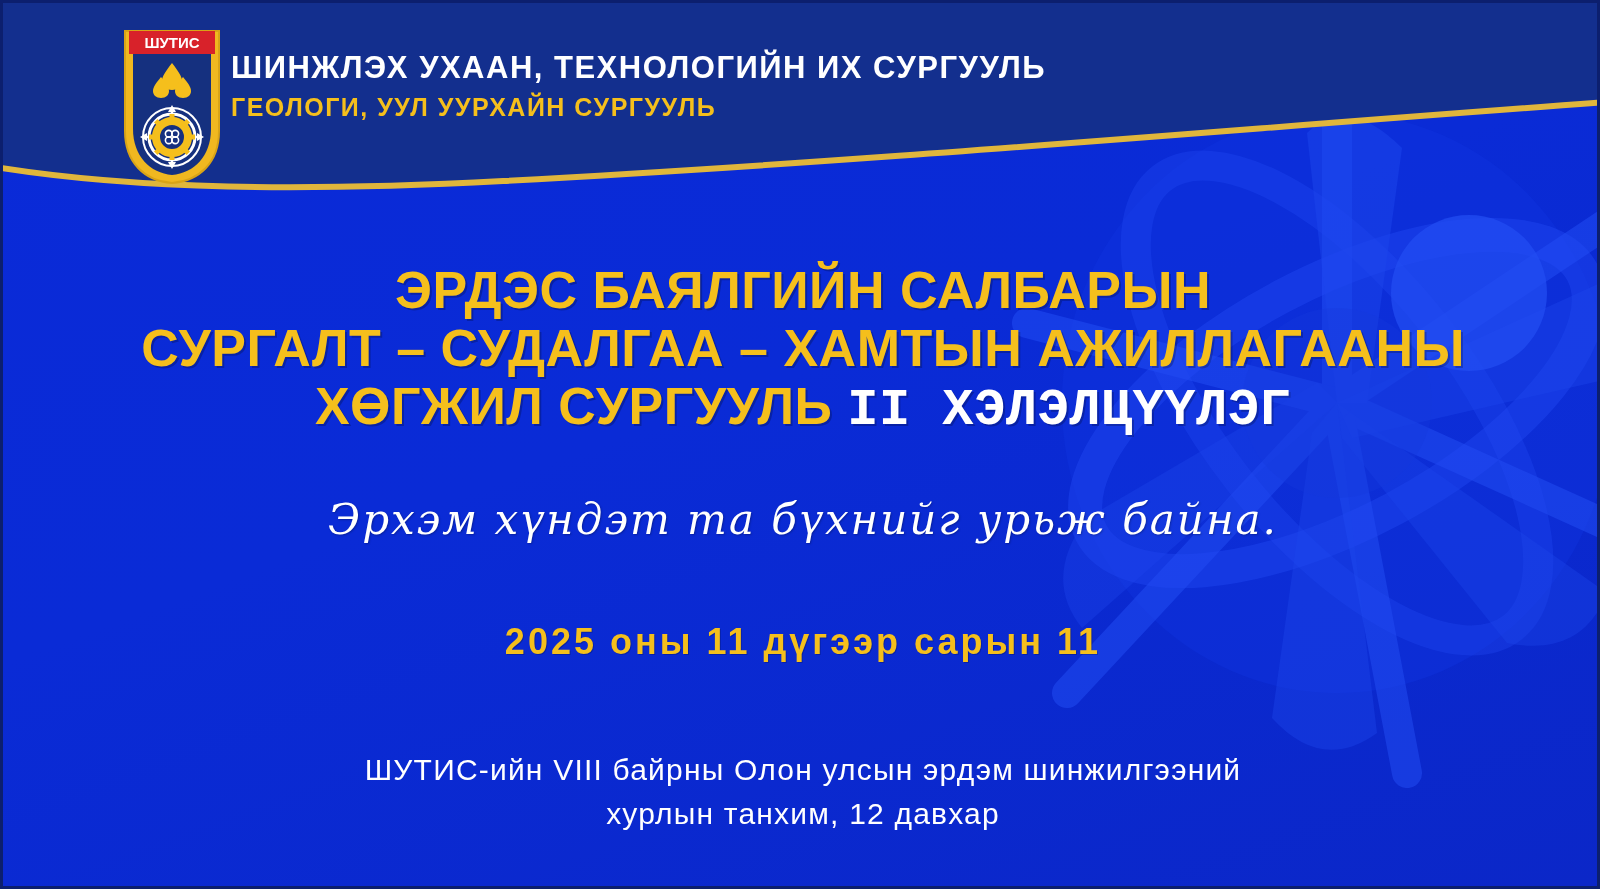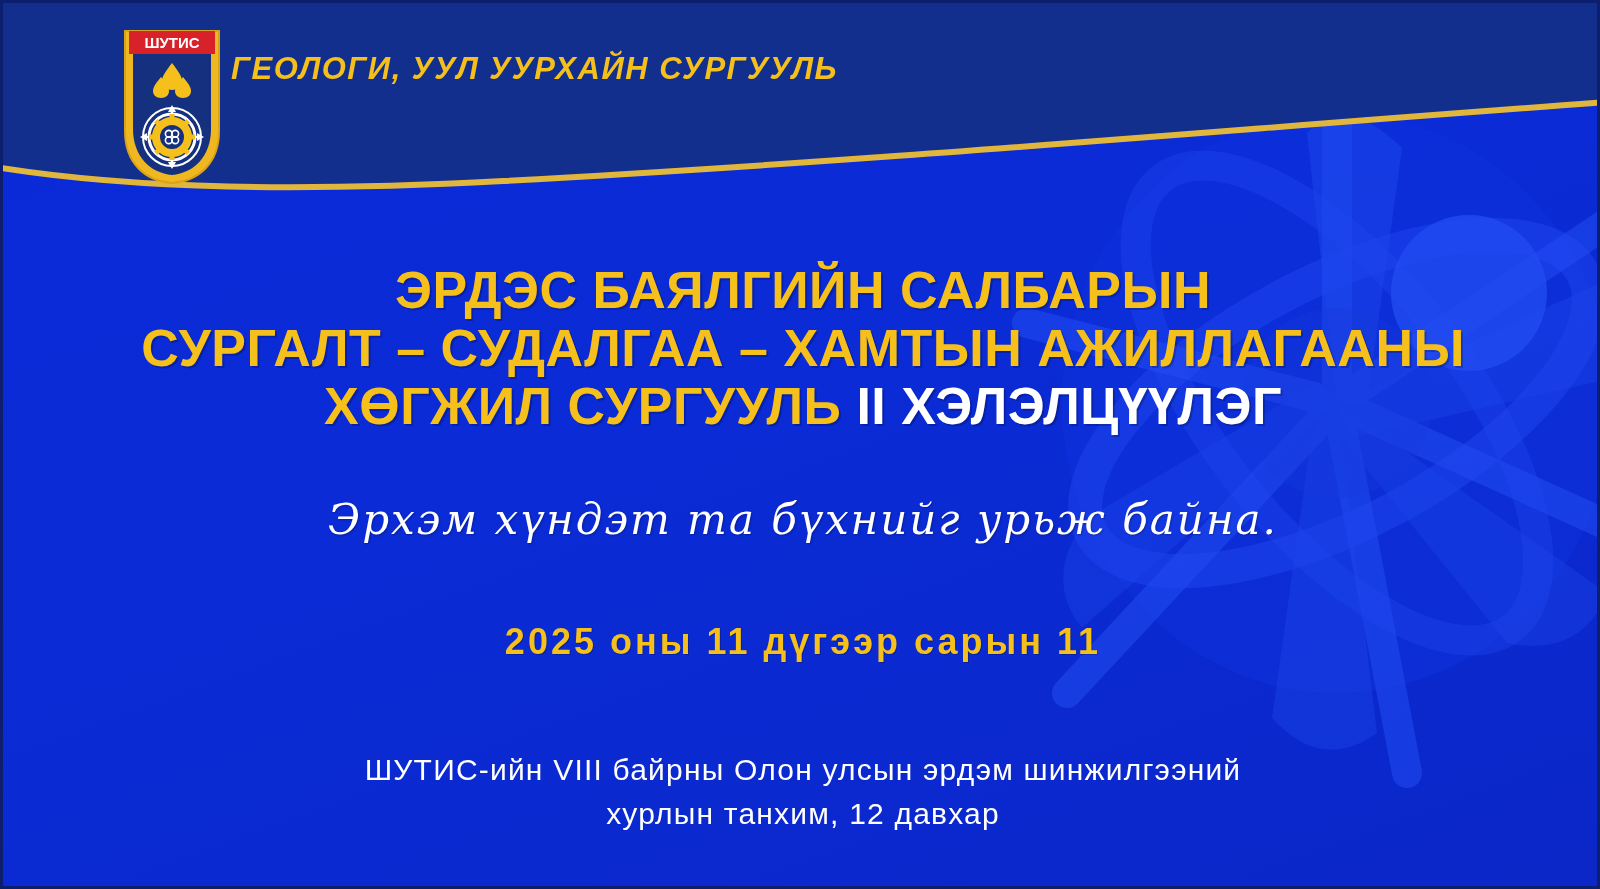--- a/index.html
+++ b/index.html
@@ -65,46 +65,45 @@
   .header-line1 {
     color: #ffffff;
     font-size: 31px;
     font-weight: bold;
     letter-spacing: 1.5px;
     line-height: 38px;
     white-space: nowrap;
   }
   .header-line2 {
     color: #f5bf1c;
-    font-size: 31px;
+    font-size: 25px;
     font-weight: bold;
     letter-spacing: 1.5px;
     line-height: 40px;
     white-space: nowrap;
-    font-style: italic;
   }
 
   
   .title-block {
     position: absolute;
     left: 0;
     top: 258px;
     width: 1600px;
     text-align: center;
   }
   .title-line {
     font-size: 52px;
     font-weight: bold;
     letter-spacing: 0.5px;
     line-height: 58px;
     color: #f5bf1c;
     text-shadow: 2px 2px 0 rgba(0,0,0,0.22);
     white-space: nowrap;
   }
-  .title-line .accent-white { color: #ffffff; }
+  .title-line .accent-white { color: #ffffff; font-family: Liberation Mono, monospace; }
 
   
   .script-line {
     position: absolute;
     left: 0;
     top: 492px;
     width: 1600px;
     text-align: center;
     color: #ffffff;
     font-family: "DejaVu Serif", serif;
@@ -250,20 +249,21 @@
           <circle cx="-3.2" cy="-3.2" r="3.4"></circle>
           <circle cx="3.2" cy="-3.2" r="3.4"></circle>
           <circle cx="-3.2" cy="3.2" r="3.4"></circle>
           <circle cx="3.2" cy="3.2" r="3.4"></circle>
         </g>
       </g>
     </svg>
   </div>
 
   <div class="header-text">
+    <div class="header-line1">ШИНЖЛЭХ УХААН, ТЕХНОЛОГИЙН ИХ СУРГУУЛЬ</div>
     <div class="header-line2">ГЕОЛОГИ, УУЛ УУРХАЙН СУРГУУЛЬ</div>
   </div>
 
   <div class="title-block">
     <div class="title-line">ЭРДЭС БАЯЛГИЙН САЛБАРЫН</div>
     <div class="title-line">СУРГАЛТ – СУДАЛГАА – ХАМТЫН АЖИЛЛАГААНЫ</div>
     <div class="title-line">
       <span>ХӨГЖИЛ СУРГУУЛЬ </span><span class="accent-white">II ХЭЛЭЛЦҮҮЛЭГ</span>
     </div>
   </div>

